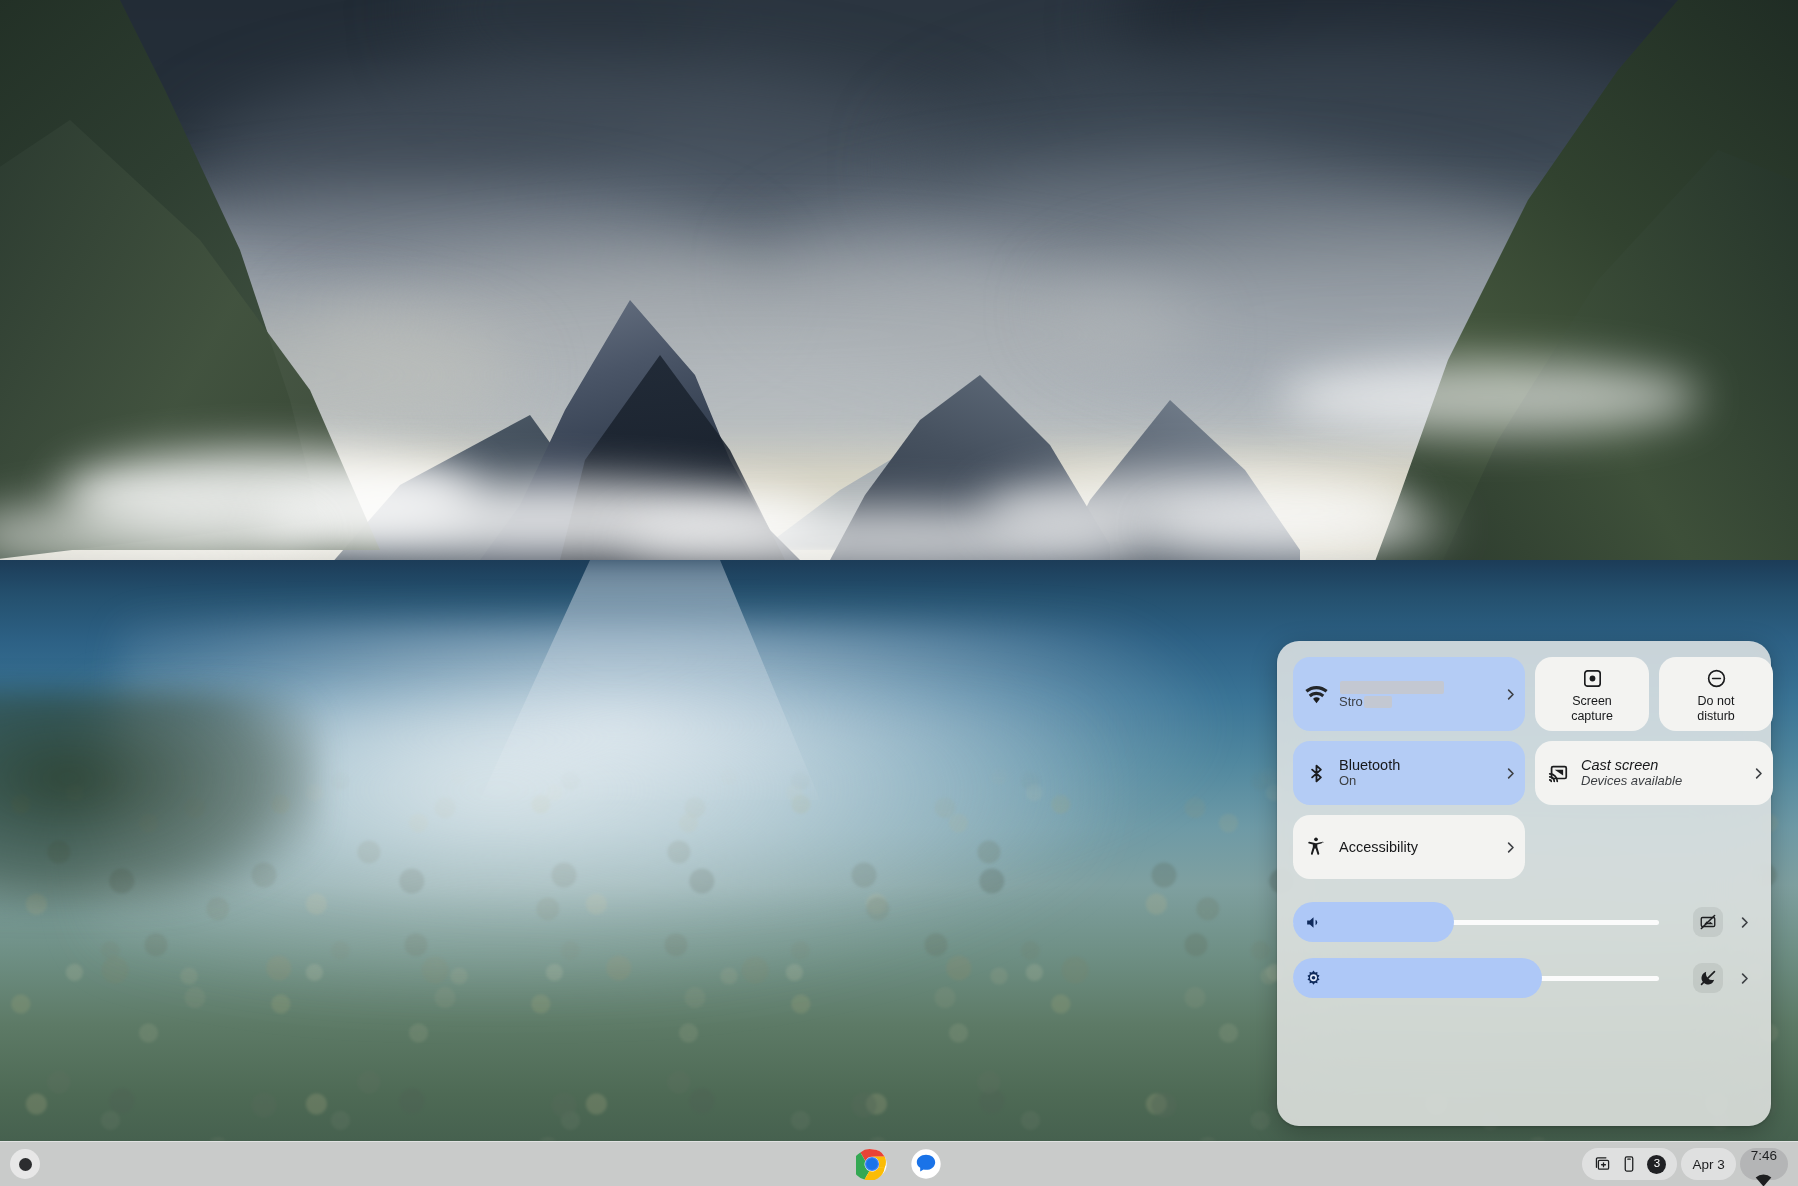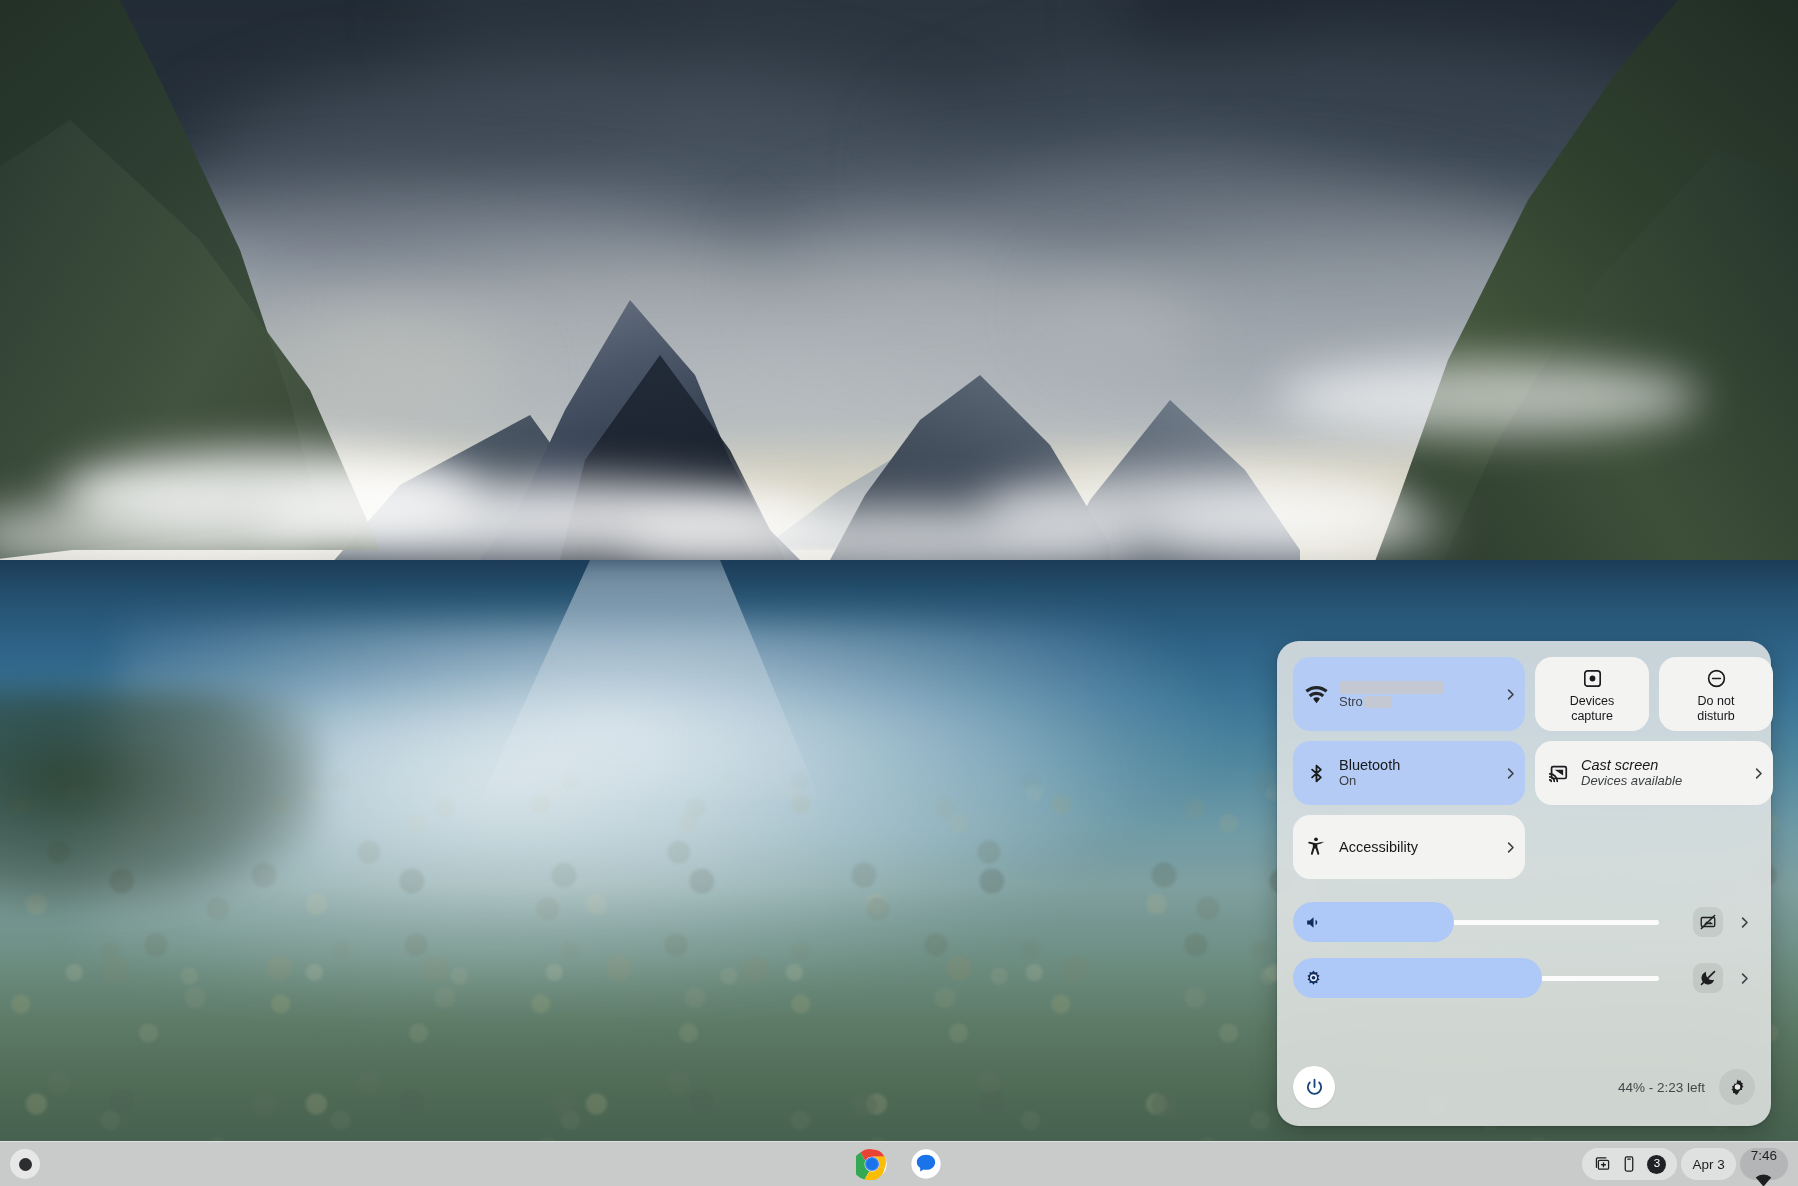--- a/index.html
+++ b/index.html
@@ -539,21 +539,21 @@
       </div>
 
       <div class="tile square" style="grid-column:2; grid-row:1;">
         <div class="t-ico">
           <svg class="ico" width="21" height="21" viewBox="0 0 24 24" fill="none" stroke="currentColor" stroke-width="1.9">
             <rect x="3.2" y="3.2" width="17.6" height="17.6" rx="3.2"></rect>
             <circle cx="12" cy="12" r="3.3" fill="currentColor" stroke="none"></circle>
           </svg>
         </div>
         <div>
-          <div class="t-label">Devices</div>
+          <div class="t-label">Screen</div>
           <div class="t-label">capture</div>
         </div>
       </div>
 
       <div class="tile square" style="grid-column:3; grid-row:1;">
         <div class="t-ico">
           <svg class="ico" width="21" height="21" viewBox="0 0 24 24" fill="none" stroke="currentColor" stroke-width="1.9">
             <circle cx="12" cy="12" r="9"></circle>
             <line x1="7.6" y1="12" x2="16.4" y2="12" stroke-linecap="round"></line>
           </svg>
@@ -675,36 +675,20 @@
           <div class="slider-chev">
             <svg class="ico" width="15" height="15" viewBox="0 0 24 24" fill="none" stroke="currentColor" stroke-width="2.6" stroke-linecap="round" stroke-linejoin="round">
                 <polyline points="9 5 16 12 9 19"></polyline>
               </svg>
           </div>
         </div>
       </div>
 
     </div>
 
-    <div class="qs-footer">
-      <div class="power-btn">
-        <svg class="ico" width="21" height="21" viewBox="0 0 24 24" fill="none" stroke="currentColor" stroke-width="2.1" stroke-linecap="round">
-          <line x1="12" y1="3" x2="12" y2="11.4"></line>
-          <path d="M6.6 6.3a7.6 7.6 0 1 0 10.8 0"></path>
-        </svg>
-      </div>
-      <div class="footer-spacer"></div>
-      <div class="battery-text">44% - 2:23 left</div>
-      <div class="gear-btn">
-        <svg class="ico" width="19" height="19" viewBox="0 0 24 24" fill="currentColor">
-          <path d="M12 1.6l1.5 2.1 2.5-.6.5 2.5 2.4.9-1 2.4 1.6 2-2 1.6.3 2.6-2.6.1-1.3 2.2L12 20.1l-1.9 1.3-1.3-2.2-2.6-.1.3-2.6-2-1.6 1.6-2-1-2.4 2.4-.9.5-2.5 2.5.6z"></path>
-          <circle cx="12" cy="11.4" r="3.5" fill="#e9e9e7"></circle>
-        </svg>
-      </div>
-    </div>
 
   </div>
 
   <div id="shelf">
 
     <div id="launcher">
       <div class="dot"></div>
     </div>
 
     <div id="shelf-apps">

